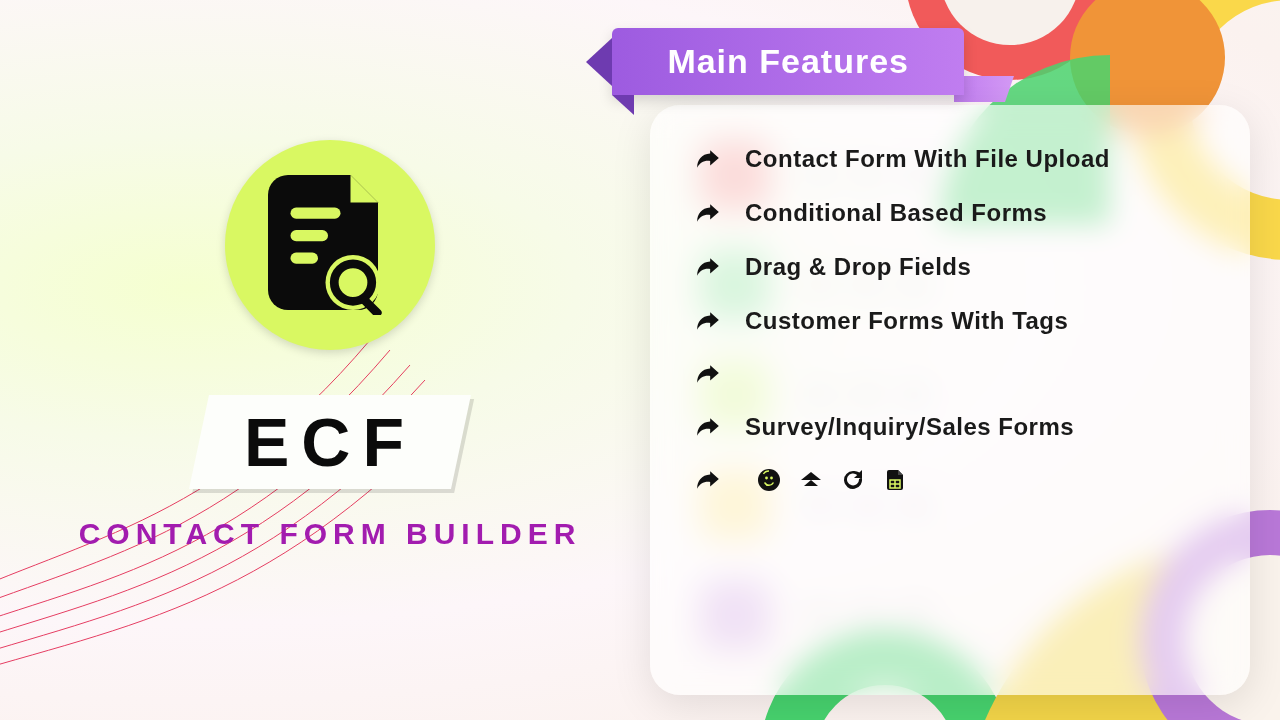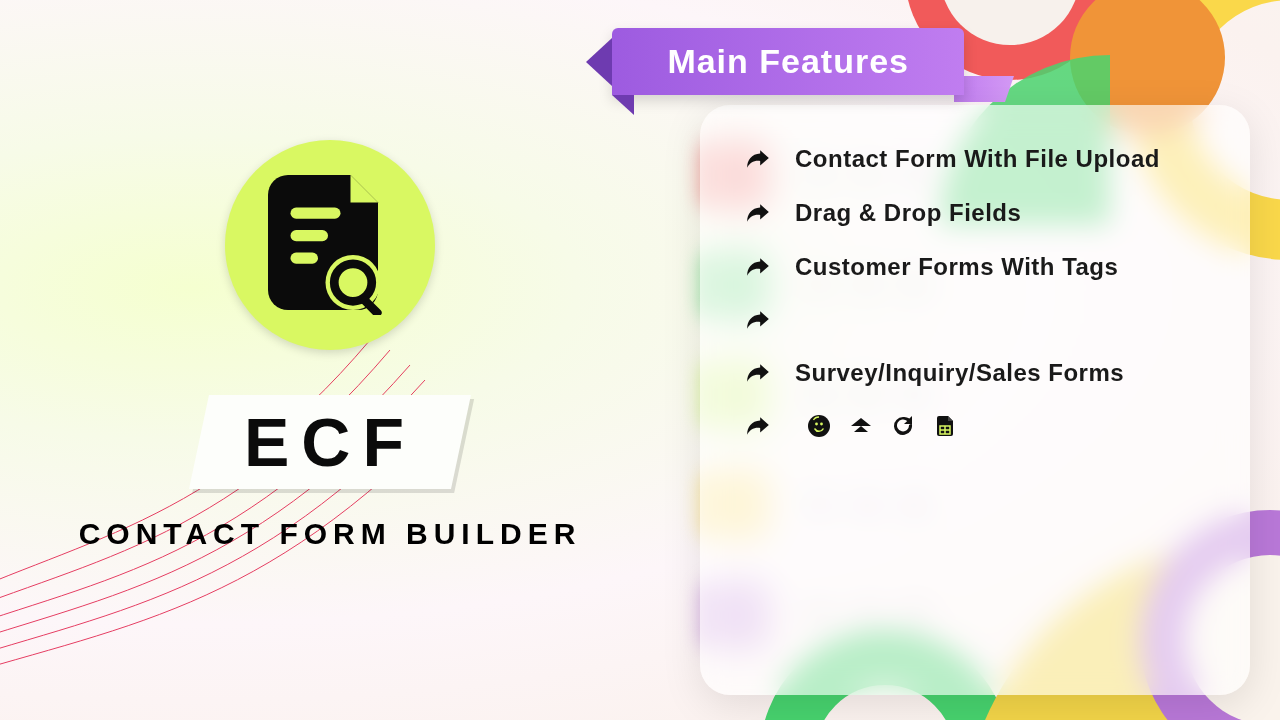--- a/index.html
+++ b/index.html
@@ -32,21 +32,21 @@
     display:flex; align-items:center; justify-content:center;
     box-shadow:0 3px 10px rgba(0,0,0,.15);
   }
   .logo-circle svg { width:125px; height:140px; }
   .ecf-box {
     display:inline-block; margin-top:45px; padding:8px 45px;
     background:#fdfefb; box-shadow:4px 4px 0 rgba(0,0,0,.12);
     transform:skewX(-12deg);
   }
   .ecf-box span { display:inline-block; transform:skewX(12deg); font-size:68px; font-weight:800; letter-spacing:12px; color:#0b0b0b;}
-  .subtitle { margin-top:28px; font-size:30px; font-weight:600; letter-spacing:6px; color:#000000; }
+  .subtitle { margin-top:28px; font-size:30px; font-weight:600; letter-spacing:6px; color:#a21caf; }
 
   
   .banner {
     position:absolute; top:28px; right:316px; z-index:3;
     background:linear-gradient(90deg,#9d5be0,#c07df0);
     color:#fff; font-size:34px; font-weight:600; letter-spacing:1px;
     padding:14px 55px 14px 55px; border-radius:6px 6px 0 0;
     box-shadow:0 6px 14px rgba(0,0,0,.15);
   }
   .banner::before{
@@ -57,21 +57,21 @@
   .banner::after{
     content:""; position:absolute; left:0; bottom:-20px; width:0; height:0;
     border-top:20px solid #6e3bb0; border-left:22px solid transparent;
   }
   .tail { position:absolute; top:76px; right:266px; width:60px; height:26px;
     background:linear-gradient(90deg,#c07df0,#d49af5); z-index:2;
     clip-path:polygon(0 0,100% 0,85% 100%,0 100%);
   }
 
   .card {
-    position:absolute; top:105px; right:30px; width:550px; height:590px;
+    position:absolute; top:105px; right:30px; width:600px; height:590px;
     background:rgba(255,255,255,.62);
     backdrop-filter:blur(14px);
     border-radius:30px; padding:40px 45px 30px;
     box-shadow:0 10px 40px rgba(0,0,0,.10);
     z-index:2;
   }
   .feat { display:flex; align-items:center; gap:24px; margin-bottom:26px; }
   .feat svg.arrow { width:26px; height:26px; flex:none; }
   .feat-text { font-size:24px; font-weight:600; color:#1a1a1a; letter-spacing:.5px; }
   .icons-row { display:inline-flex; gap:18px; margin-left:12px; vertical-align:middle;}
@@ -182,20 +182,26 @@
       <div class="feat">
         <svg viewBox="0 0 24 24" class="arrow">
           <path d="M14 4l8 7-8 7v-4.2C8 13.2 4.5 15.5 2 20c0-7 4-12.5 12-13V4Z" fill="#111"></path>
         </svg>
         <span class="feat-text">Contact Form With File Upload</span>
       </div>
       <div class="feat">
         <svg viewBox="0 0 24 24" class="arrow">
           <path d="M14 4l8 7-8 7v-4.2C8 13.2 4.5 15.5 2 20c0-7 4-12.5 12-13V4Z" fill="#111"></path>
         </svg>
+        <span class="feat-text">Conditional Based Forms</span>
+      </div>
+      <div class="feat">
+        <svg viewBox="0 0 24 24" class="arrow">
+          <path d="M14 4l8 7-8 7v-4.2C8 13.2 4.5 15.5 2 20c0-7 4-12.5 12-13V4Z" fill="#111"></path>
+        </svg>
         <span class="feat-text">Drag &amp; Drop Fields</span>
       </div>
       <div class="feat">
         <svg viewBox="0 0 24 24" class="arrow">
           <path d="M14 4l8 7-8 7v-4.2C8 13.2 4.5 15.5 2 20c0-7 4-12.5 12-13V4Z" fill="#111"></path>
         </svg>
         <span class="feat-text">Customer Forms With Tags</span>
       </div>
       <div class="feat">
         <svg viewBox="0 0 24 24" class="arrow">

